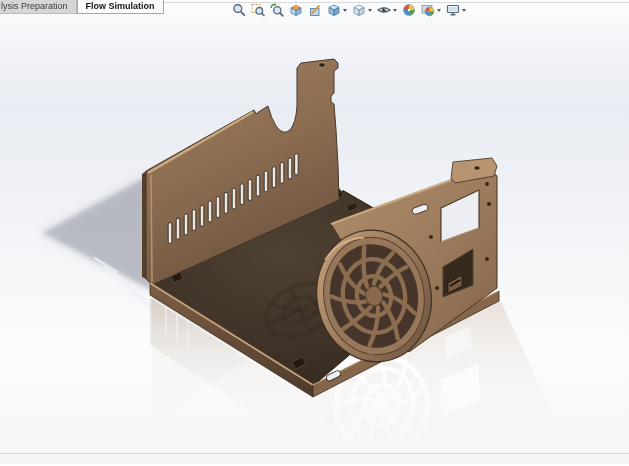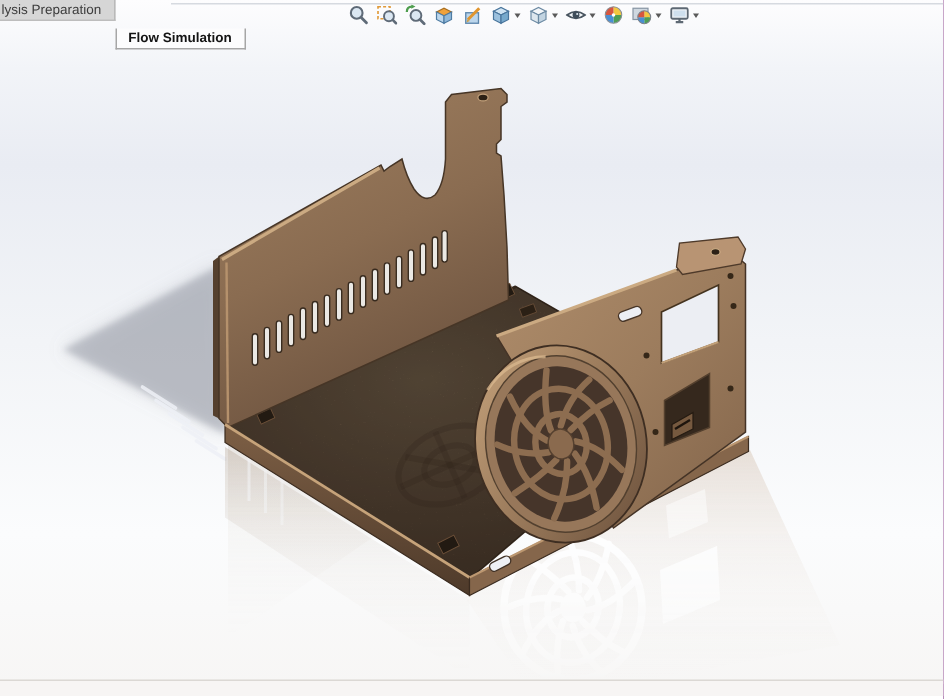--- a/index.html
+++ b/index.html
@@ -1,26 +1,26 @@
 <!DOCTYPE html>
 <html><head>
 <meta charset="utf-8">
 <style>
   html,body{margin:0;padding:0;background:#ffffff;}
   .app{position:relative;width:629px;height:464px;overflow:hidden;
-       font-family:"Liberation Sans",sans-serif;background:#701a75;}
+       font-family:"Liberation Sans",sans-serif;background:#c4b5fd;}
   .canvas{position:absolute;left:0;top:0;width:629px;height:466px;}
   
   .tabbar{position:absolute;left:0;top:0;height:14px;display:flex;z-index:5;}
   .tab{height:13px;line-height:13px;font-size:9px;padding:0 8px;white-space:nowrap;
        color:#3c3c3c;background:#d6d6d6;border-right:1px solid #b9b9b9;
        border-bottom:1px solid #bdbdbd;}
   .tab.first{margin-left:-7px;}
   .tab.active{background:#fcfcfd;font-weight:bold;color:#141414;
-       border:1px solid #a6a6a6;border-top:none;margin-top:19px;}
+       border:1px solid #a6a6a6;border-top:none;}
   .topline{position:absolute;left:114px;right:0;top:2px;height:1px;background:#d6dae0;z-index:4;}
   
   .toolbar{position:absolute;left:231px;top:2px;height:16px;display:flex;align-items:center;gap:3px;z-index:5;}
   .tool{display:flex;align-items:center;height:16px;padding:0 1px;border-radius:2px;}
   .tool svg{display:block;}
   .dd{width:0;height:0;border-left:2.5px solid transparent;border-right:2.5px solid transparent;
       border-top:3px solid #5a5a5a;margin-left:2px;}
   
   .statusbar{position:absolute;left:0;bottom:0;width:629px;height:10px;
       background:#f7f5f4;border-top:1px solid #dbd8d4;z-index:5;}

